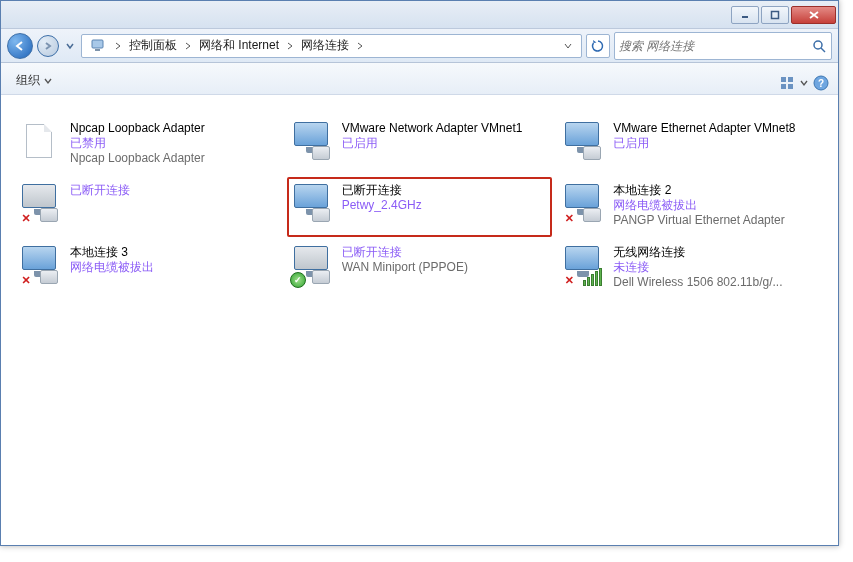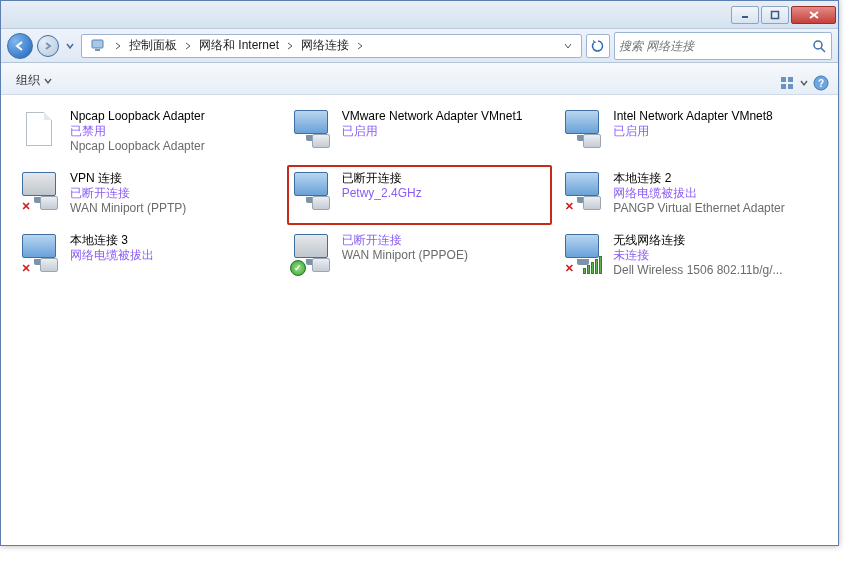--- a/index.html
+++ b/index.html
@@ -96,21 +96,21 @@
   }
   .tb-left, .tb-right { display:flex;align-items:center; gap:2px;}
   .tb-btn {
     display:flex;align-items:center;gap:4px;padding:4px 8px;
     border:1px solid transparent;border-radius:3px;cursor:pointer;
     color:#333;
   }
   .tb-icon { width:22px;height:22px;display:flex;align-items:center;justify-content:center;cursor:pointer;border:1px solid transparent;border-radius:3px;}
   
   .content {
-    flex:1; background:#fff; overflow:auto; padding:8px 14px;
+    flex:1; background:#fff; overflow:auto; padding:20px 14px;
     display:grid;
     grid-template-columns: repeat(3, 1fr);
     grid-auto-rows: 60px;
     gap: 2px 6px;
     align-content:start;
   }
   .conn {
     display:flex;
     padding:4px 2px;
     gap:8px;
@@ -323,34 +323,32 @@
           <div class="conn-title">VMware Network Adapter VMnet1</div>
           <div class="conn-status">已启用</div>
         </div>
       </div>
       <div class="conn">
         <div class="conn-icon">
           <div class="monitor"></div>
           <div class="mini-icon"></div>
         </div>
         <div class="conn-text">
-          <div class="conn-title">Intel Network Adapter VMnet8</div>
+          <div class="conn-title">VMware Ethernet Adapter VMnet8</div>
           <div class="conn-status">已启用</div>
         </div>
       </div>
       <div class="conn">
         <div class="conn-icon">
           <div class="monitor gray"></div>
           <div class="mini-icon"></div>
           <div class="badge x">✕</div>
         </div>
         <div class="conn-text">
-          <div class="conn-title">VPN 连接</div>
           <div class="conn-status">已断开连接</div>
-          <div class="conn-device">WAN Miniport (PPTP)</div>
         </div>
       </div>
       <div class="conn selected">
         <div class="conn-icon">
           <div class="monitor"></div>
           <div class="mini-icon"></div>
         </div>
         <div class="conn-text">
           <div class="conn-title">已断开连接</div>
           <div class="conn-status">Petwy_2.4GHz</div>

